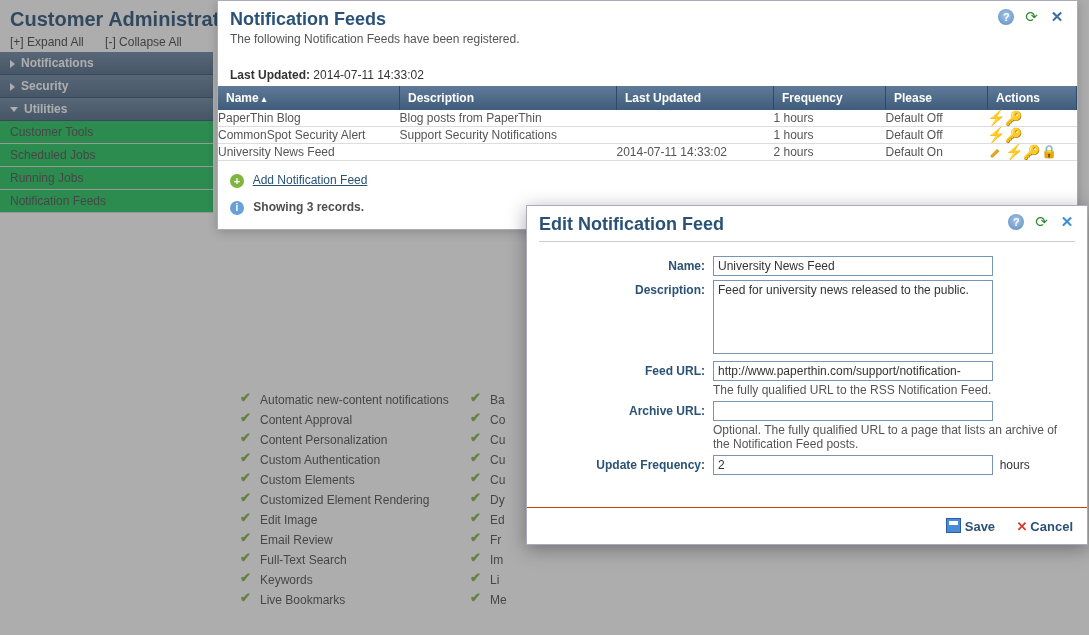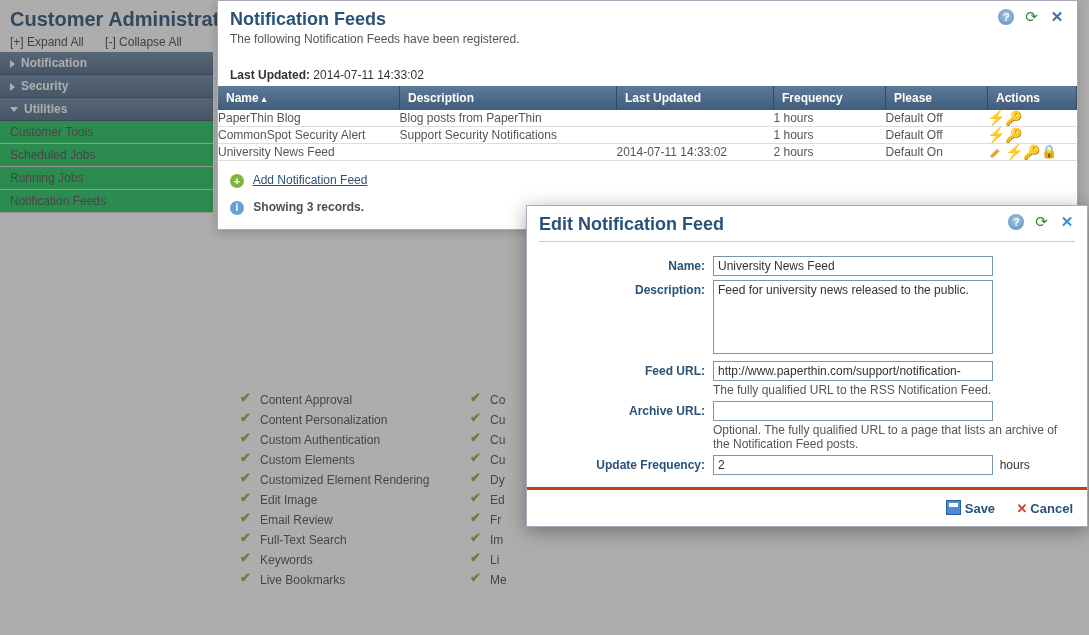--- a/index.html
+++ b/index.html
@@ -44,49 +44,50 @@
 .info-row{padding:0 12px 14px;color:#4e4e4e;font-weight:bold}
 .info-ic{display:inline-block;width:14px;height:14px;border-radius:50%;background:#6aa0d8;color:#fff;text-align:center;line-height:14px;font-size:10px;font-weight:bold;margin-right:6px;vertical-align:middle}
 .dialog2{position:absolute;left:526px;top:205px;width:560px;background:#fff;border:1px solid #aab;box-shadow:0 4px 18px rgba(0,0,0,.35)}
 .form-row{display:flex;margin:4px 0}
 .form-label{width:166px;text-align:right;color:#2a5277;font-weight:bold;padding:3px 8px 0 0;font-size:12px}
 .form-field{flex:1;padding-right:12px}
 .form-field input[type=text]{width:270px;border:1px solid #7a95b3;padding:2px 4px;font-size:12px;font-family:inherit;color:#333}
 .form-field textarea{width:270px;height:68px;border:1px solid #7a95b3;padding:2px 4px;font-size:12px;font-family:inherit;color:#333;resize:none}
 .form-field .short{width:34px}
 .form-hint{color:#555;font-size:12px;margin-top:2px}
-.dlg-btns{text-align:right;padding:10px 14px;border-top:3px solid #c2410c;}
+.dlg-btns{text-align:right;padding:10px 14px;border-top:1px solid #c2410c;margin-top:20px}
 .dlg-btns a{color:#2a5277;font-weight:bold;text-decoration:none;margin-left:18px;cursor:pointer;font-size:13px}
 .sv-ic{display:inline-block;width:13px;height:13px;background:#4a8bd6;border:1px solid #2a5ea0;vertical-align:-2px;margin-right:4px;position:relative}
 .sv-ic::after{content:"";position:absolute;left:2px;right:2px;top:2px;height:4px;background:#fff}
 .x-ic{color:#d43a2f;font-weight:bold;margin-right:3px}
 .dialog2 .tool-icons .ic-close{color:#3b8fd6}
 hr.sep{border:none;border-top:1px solid #ccc;margin:6px 0 14px}
 select{border:1px solid #7a95b3;font-size:12px;padding:1px}
 </style>
 </head>
 <body>
 
 <div class="page-title">Customer Administration</div>
 <div class="expand-bar">
   <span>[+] Expand All</span>
   <span>[-] Collapse All</span>
 </div>
 
 <div class="sidebar">
-  <div class="nav-section">Notification</div>
+  <div class="nav-section">Notifications</div>
   <div class="nav-section">Security</div>
   <div class="nav-section open">Utilities</div>
   <div class="nav-item">Customer Tools</div>
   <div class="nav-item">Scheduled Jobs</div>
   <div class="nav-item">Running Jobs</div>
   <div class="nav-item">Notification Feeds</div>
 </div>
 
 <div class="bg-features" id="bg-feat">
+    <div class="feat-row"><span class="col c1"><span class="chk"></span>Automatic new-content notifications</span><span class="col c2"><span class="chk"></span>Ba</span></div>
     <div class="feat-row"><span class="col c1"><span class="chk"></span>Content Approval</span><span class="col c2"><span class="chk"></span>Co</span></div>
     <div class="feat-row"><span class="col c1"><span class="chk"></span>Content Personalization</span><span class="col c2"><span class="chk"></span>Cu</span></div>
     <div class="feat-row"><span class="col c1"><span class="chk"></span>Custom Authentication</span><span class="col c2"><span class="chk"></span>Cu</span></div>
     <div class="feat-row"><span class="col c1"><span class="chk"></span>Custom Elements</span><span class="col c2"><span class="chk"></span>Cu</span></div>
     <div class="feat-row"><span class="col c1"><span class="chk"></span>Customized Element Rendering</span><span class="col c2"><span class="chk"></span>Dy</span></div>
     <div class="feat-row"><span class="col c1"><span class="chk"></span>Edit Image</span><span class="col c2"><span class="chk"></span>Ed</span></div>
     <div class="feat-row"><span class="col c1"><span class="chk"></span>Email Review</span><span class="col c2"><span class="chk"></span>Fr</span></div>
     <div class="feat-row"><span class="col c1"><span class="chk"></span>Full-Text Search</span><span class="col c2"><span class="chk"></span>Im</span></div>
     <div class="feat-row"><span class="col c1"><span class="chk"></span>Keywords</span><span class="col c2"><span class="chk"></span>Li</span></div>
     <div class="feat-row"><span class="col c1"><span class="chk"></span>Live Bookmarks</span><span class="col c2"><span class="chk"></span>Me</span></div>

